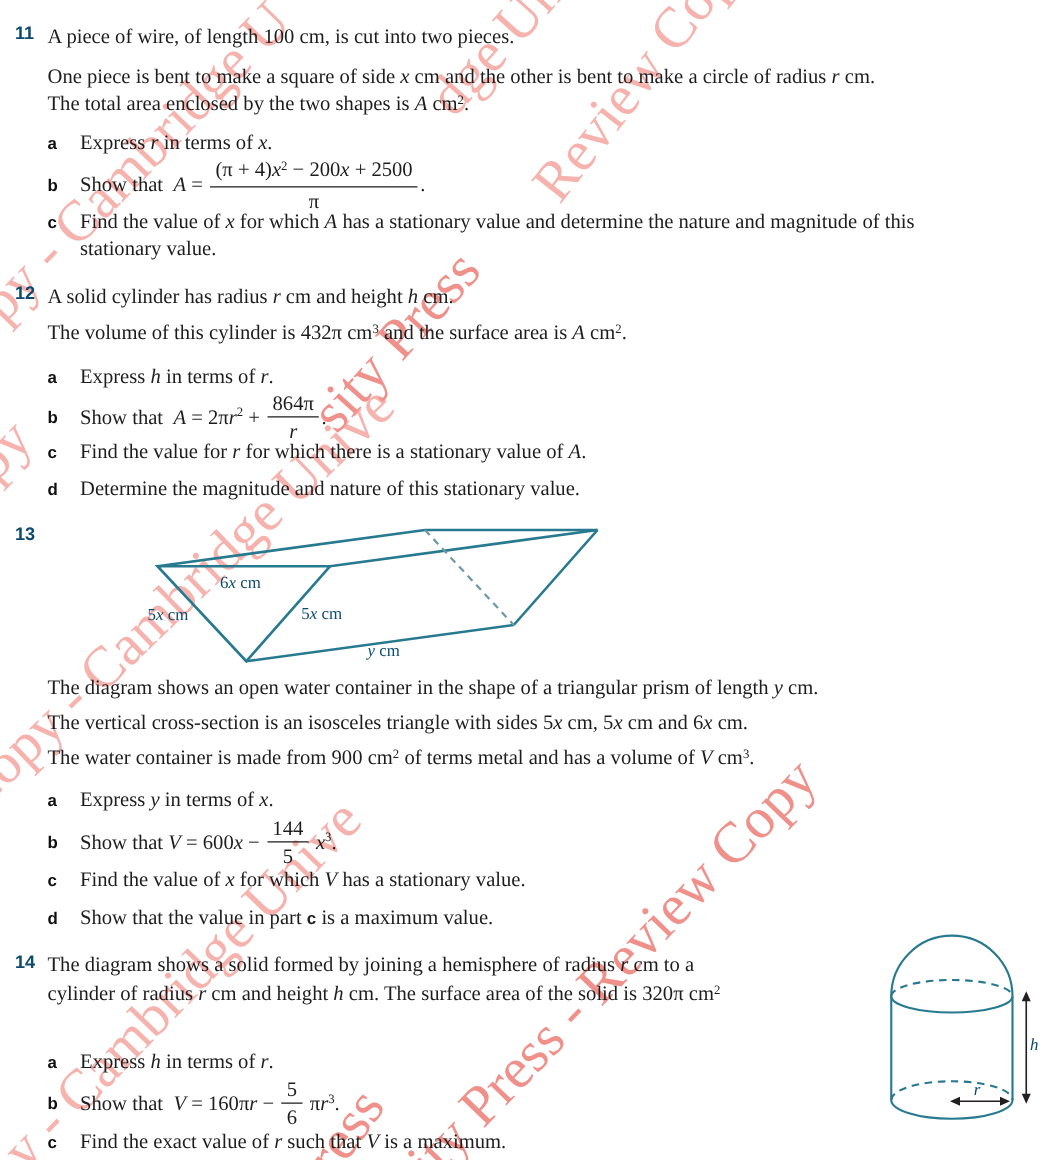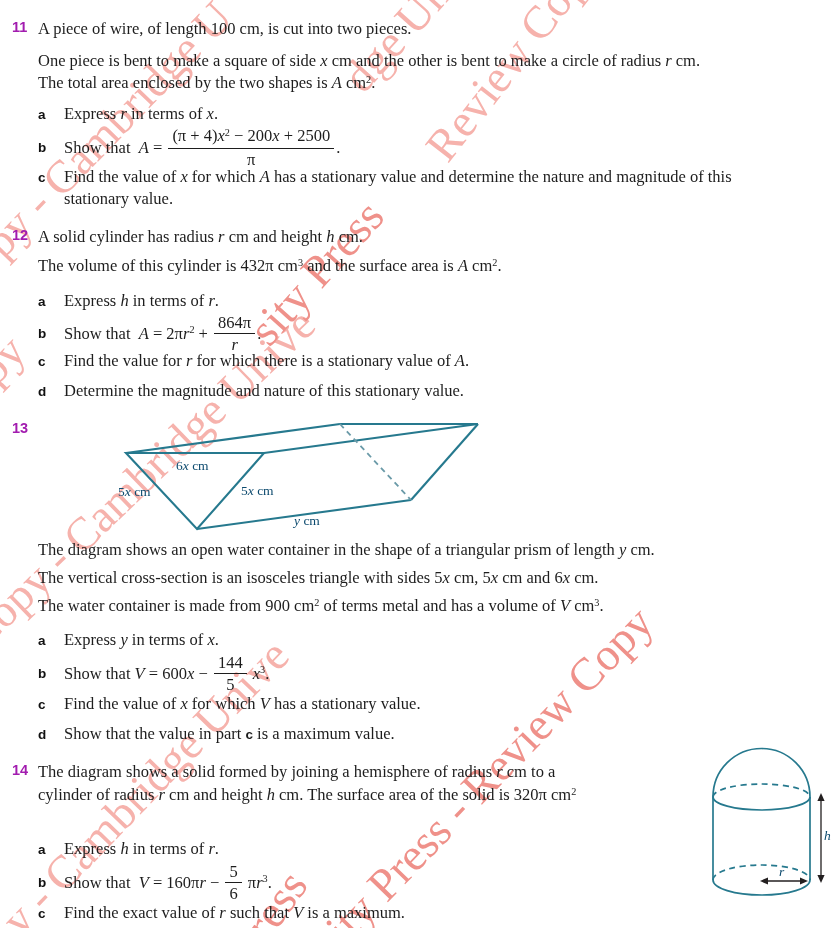--- a/index.html
+++ b/index.html
@@ -12,21 +12,21 @@
   .wm-light{color:rgba(246,178,172,0.75);}
   .wm-strong{color:rgba(239,145,138,0.75);}
   
   #content{position:absolute;inset:0;z-index:1;}
   .line{position:absolute;font-size:16.5px;line-height:19px;white-space:pre;}
   .run{white-space:pre;}
   .it{font-style:italic;}
   .sup{font-size:62%;position:relative;top:-5.5px;}
   .bs{font-family:"Liberation Sans",sans-serif;font-weight:bold;font-size:13.5px;}
   .qnum{position:absolute;left:12px;font-family:"Liberation Sans",sans-serif;
-        font-weight:bold;font-size:14.5px;color:#a21caf;}
+        font-weight:bold;font-size:14.5px;color:#0c4a6e;}
   .prow{position:absolute;display:flex;align-items:baseline;font-size:16.5px;white-space:pre;}
   .erow{position:absolute;display:flex;align-items:center;font-size:16.5px;white-space:pre;}
   .pletter{font-family:"Liberation Sans",sans-serif;font-weight:bold;font-size:13.5px;
            color:#101010;width:26px;flex:none;}
   .frac{display:inline-flex;flex-direction:column;align-items:center;margin:0 2px;}
   .fnum{padding:0 4px 1px 4px;text-align:center;line-height:19px;}
   .fbar{align-self:stretch;height:0;border-top:1.4px solid #1d1d1d;}
   .fden{padding-top:1px;text-align:center;line-height:19px;}
   .dlabel{position:absolute;font-size:13.5px;white-space:pre;color:#0c4a6e;}
   svg{position:absolute;overflow:visible;}

